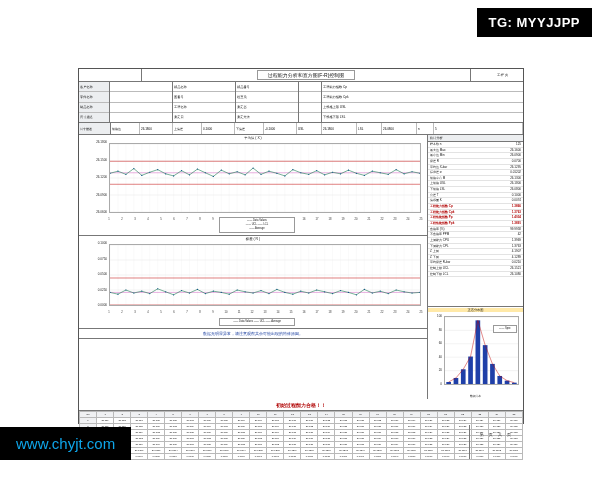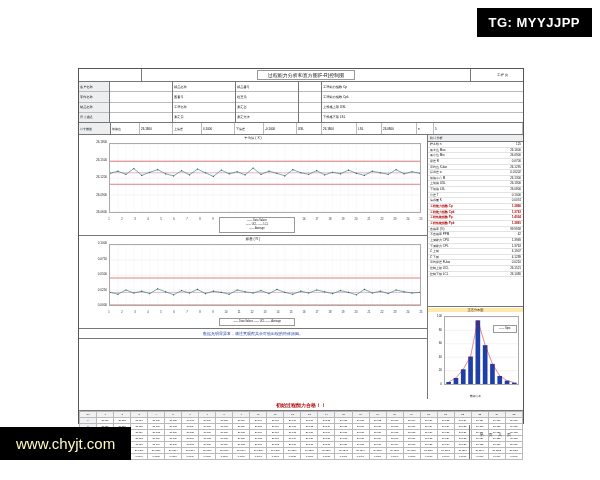--- a/index.html
+++ b/index.html
@@ -10,21 +10,21 @@
   }
   .tag-badge{
     position:absolute;top:8px;right:8px;
     background:#000;color:#fff;
     font-size:13px;font-weight:bold;
     padding:7px 12px;letter-spacing:.5px;
     z-index:50;
   }
   .watermark{
     position:absolute;left:0;bottom:20px;
-    background:#000;color:#fef9c3;
+    background:#000;color:#0ea5e9;
     font-size:15px;padding:8px 16px;
     z-index:50;
   }
   .sheet{
     position:absolute;left:78px;top:68px;
     width:444px;height:354px;
     border:1px solid #555;background:#fff;
   }
   
   .title-row{

